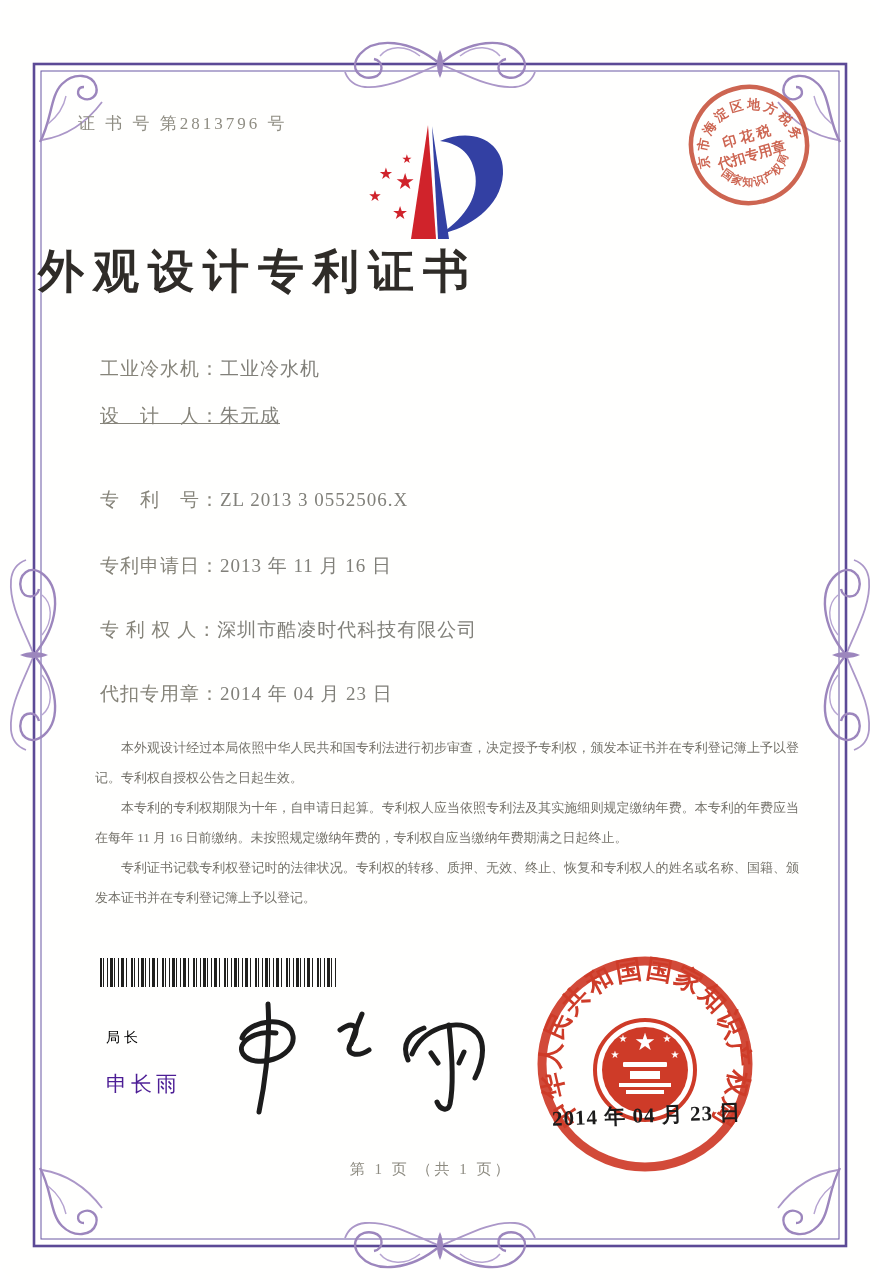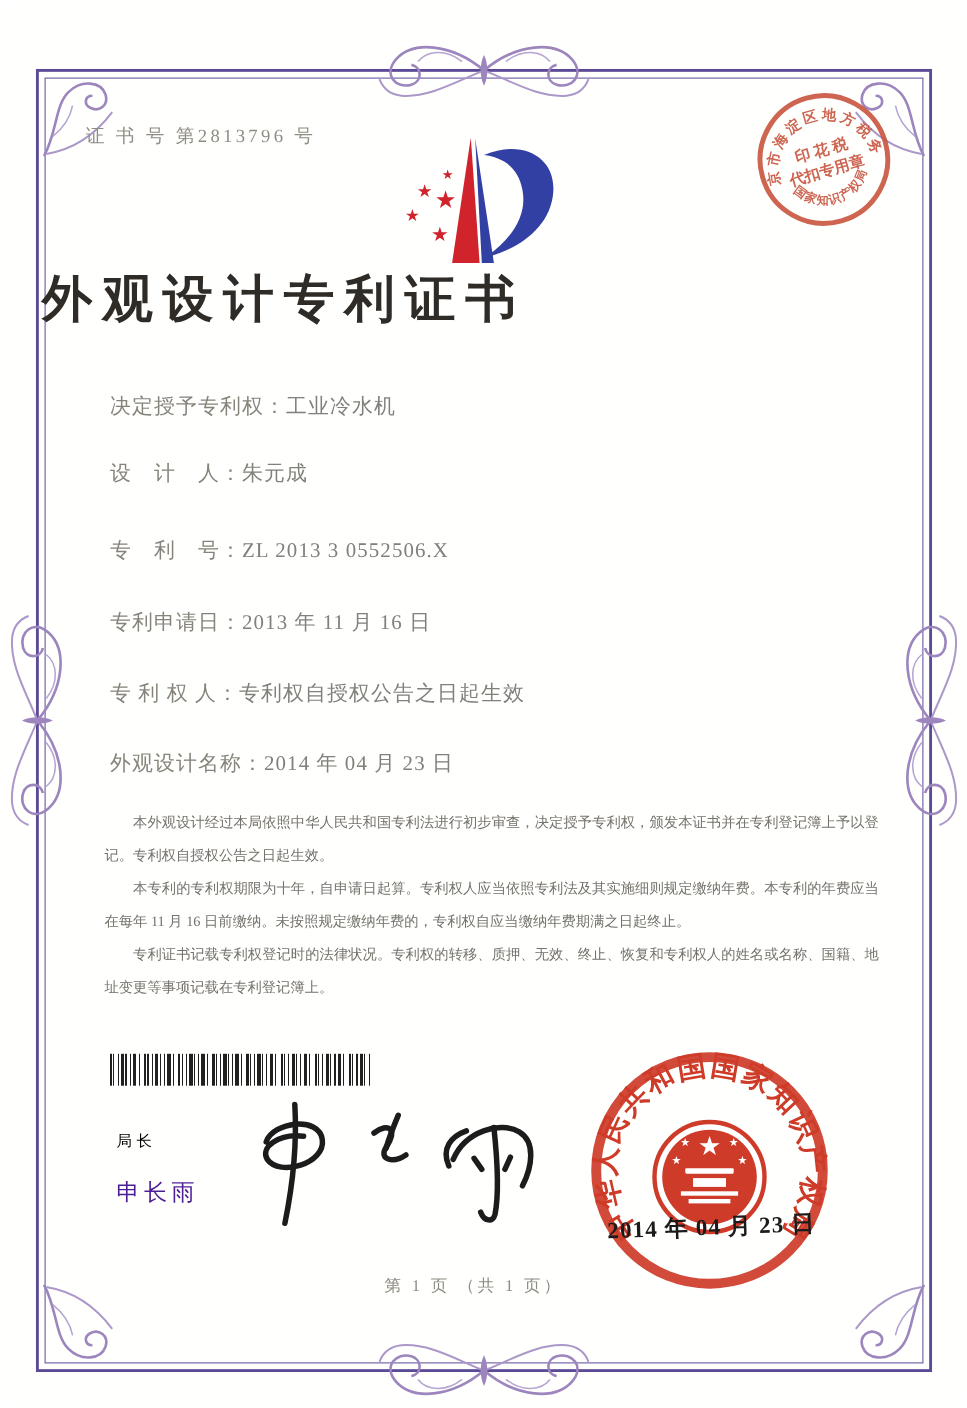--- a/index.html
+++ b/index.html
@@ -19,21 +19,21 @@
   }
   .logo { position:absolute; left:358px; top:121px; width:168px; height:124px; }
   .cert-title {
     position:absolute; left:38px; right:55px; top:241px;
     text-align:left; font-size:46px; font-weight:700;
     letter-spacing:9px; color:#2f2c28;
   }
   .fields { position:absolute; left:100px; top:356px; right:80px; }
   .field-row { position:absolute; left:0; font-size:19px; color:#86847a; letter-spacing:1px; white-space:nowrap; }
   .field-row .val { color:#81807a; }
-  .f0{top:0px;} .f1{top:61px;} .f2{top:131px;} .f3{top:197px;text-align:center;} .f4{top:261px;} .f5{top:325px;}
+  .f0{top:0px;} .f1{top:47px;text-decoration:underline;} .f2{top:131px;} .f3{top:197px;text-align:center;} .f4{top:261px;} .f5{top:325px;}
 
   .paras {
     position:absolute; left:95px; right:80px; top:733px;
     font-size:13px; line-height:30px; color:#74726a; text-align:justify;
   }
   .paras p { text-indent:2em; }
 
   .barcode {
     position:absolute; left:100px; top:958px; width:238px; height:29px;
     background:repeating-linear-gradient(90deg,
@@ -111,32 +111,32 @@
         <text x="28" y="58" font-size="16">★</text>
         <text x="47" y="68" font-size="22">★</text>
         <text x="17" y="80" font-size="15">★</text>
         <text x="42" y="98" font-size="18">★</text>
       </g>
     </svg>
 
     <div class="cert-title">外观设计专利证书</div>
 
     <div class="fields">
-      <div class="field-row f0"><span>决定授予专利权：</span><span class="val">工业冷水机</span></div>
+      <div class="field-row f0"><span>工业冷水机：</span><span class="val">工业冷水机</span></div>
       <div class="field-row f1"><span>设　计　人：</span><span class="val">朱元成</span></div>
       <div class="field-row f2"><span>专　利　号：</span><span class="val">ZL 2013 3 0552506.X</span></div>
       <div class="field-row f3"><span>专利申请日：</span><span class="val">2013 年 11 月 16 日</span></div>
-      <div class="field-row f4"><span>专 利 权 人：</span><span class="val">专利权自授权公告之日起生效</span></div>
-      <div class="field-row f5"><span>外观设计名称：</span><span class="val">2014 年 04 月 23 日</span></div>
+      <div class="field-row f4"><span>专 利 权 人：</span><span class="val">深圳市酷凌时代科技有限公司</span></div>
+      <div class="field-row f5"><span>代扣专用章：</span><span class="val">2014 年 04 月 23 日</span></div>
     </div>
 
     <div class="paras">
       <p>本外观设计经过本局依照中华人民共和国专利法进行初步审查，决定授予专利权，颁发本证书并在专利登记簿上予以登记。专利权自授权公告之日起生效。</p>
       <p>本专利的专利权期限为十年，自申请日起算。专利权人应当依照专利法及其实施细则规定缴纳年费。本专利的年费应当在每年 11 月 16 日前缴纳。未按照规定缴纳年费的，专利权自应当缴纳年费期满之日起终止。</p>
-      <p>专利证书记载专利权登记时的法律状况。专利权的转移、质押、无效、终止、恢复和专利权人的姓名或名称、国籍、地址变更等事项记载在专利登记簿上。</p>
+      <p>专利证书记载专利权登记时的法律状况。专利权的转移、质押、无效、终止、恢复和专利权人的姓名或名称、国籍、颁发本证书并在专利登记簿上予以登记。</p>
     </div>
 
     <div class="barcode"></div>
 
     <div class="director-title">局长</div>
     <div class="director-name">申长雨</div>
 
     <svg class="signature" viewBox="0 0 285 125">
       <g fill="none" stroke="#1c1c1c" stroke-linecap="round" stroke-width="5">
         <path d="M56,6 C58,40 54,80 47,114"></path>

